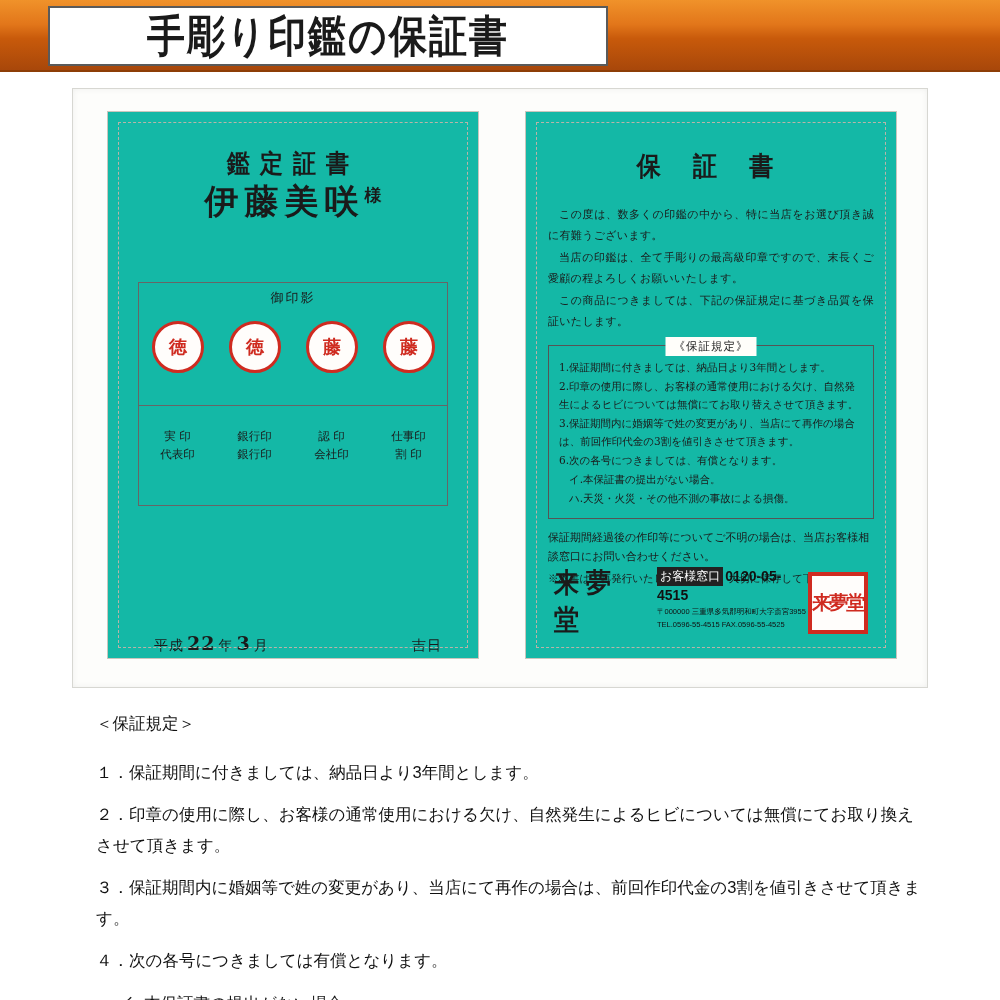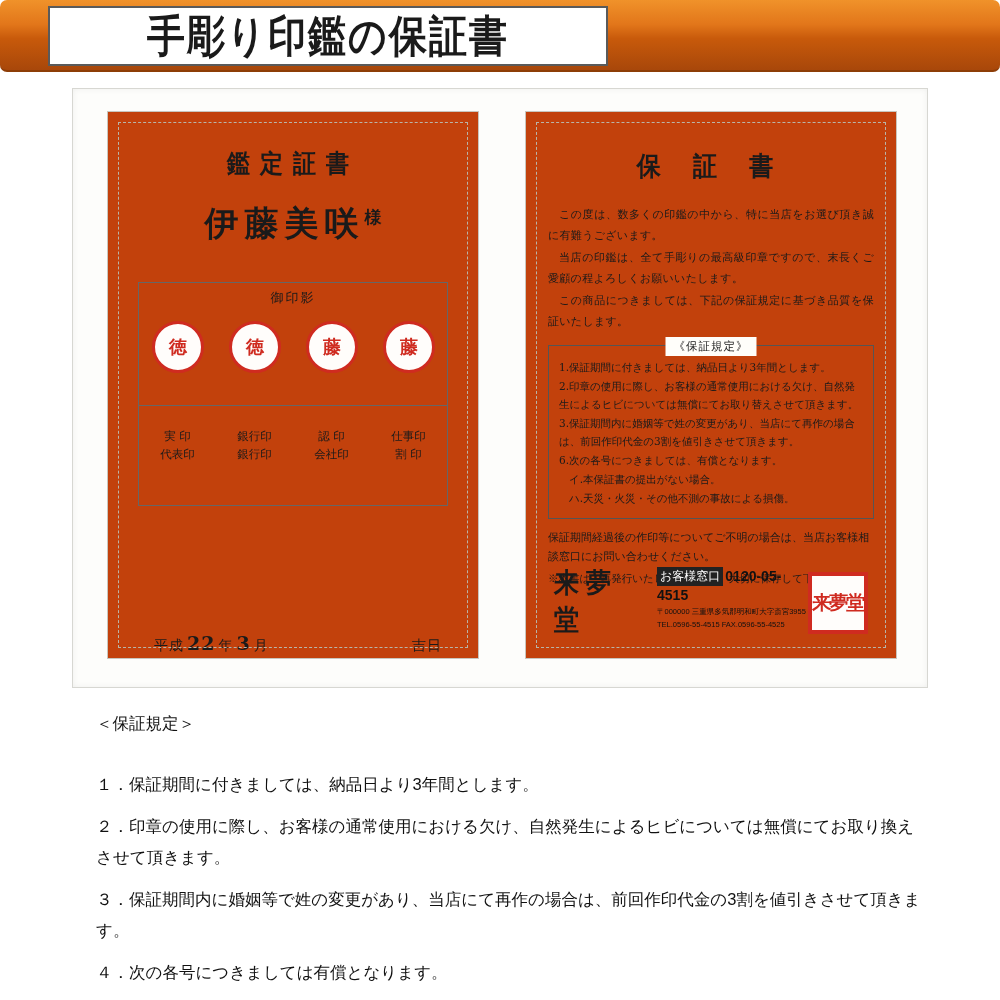--- a/index.html
+++ b/index.html
@@ -18,21 +18,20 @@
 
   
   .banner {
     position: absolute;
     left: 0; top: 0;
     width: 1000px;
     height: 72px;
     background: linear-gradient(to bottom, #f0922a 0%, #e2761a 35%, #c85a0b 55%, #a8470a 100%);
     border-bottom: 2px solid #8d3d07;
     box-sizing: border-box;
-    border-radius: 7px;
   }
   .banner-inner {
     position: absolute;
     left: 48px; top: 6px;
     width: 560px; height: 60px;
     background: #ffffff;
     border: 2px solid #5a5a5a;
     box-sizing: border-box;
     display: flex;
     align-items: center;
@@ -56,21 +55,21 @@
     background: #fdfdfb;
     border: 1px solid #d7d7d2;
     box-shadow: 0 0 6px rgba(0,0,0,0.06) inset;
     box-sizing: border-box;
   }
   .paper {
     position: absolute;
     top: 22px;
     width: 372px;
     height: 548px;
-    background: #c2410c;
+    background: #14b8a6;
     border: 1px solid #c9c6bd;
     box-sizing: border-box;
   }
   .paper.left  { left: 34px; }
   .paper.right { left: 452px; }
   .paper::after {
     content: "";
     position: absolute;
     left: 10px; top: 10px; right: 10px; bottom: 10px;
     border: 1px dashed #b9b4a8;
@@ -92,21 +91,20 @@
     font-weight: bold;
     letter-spacing: 10px;
     margin-top: 16px;
     transform: scaleY(1.1);
   }
   .client-name {
     text-align: center;
     font-size: 34px;
     font-weight: bold;
     letter-spacing: 6px;
-    margin-top: 22px;
     white-space: nowrap;
   }
   .client-name .sama {
     font-size: 17px;
     letter-spacing: 0;
     vertical-align: super;
   }
 
   .seal-box {
     position: absolute;
@@ -285,21 +283,21 @@
 
   
   .bottom {
     position: absolute;
     left: 96px; top: 708px;
     width: 830px;
     font-size: 16.5px;
     line-height: 1.85;
     color: #111;
   }
-  .bottom .head { margin-bottom: 30px; }
+  .bottom .head { margin-bottom: 18px; }
   .bottom .item { margin-bottom: 12px; }
   .bottom .sub { padding-left: 22px; margin: 0; }
 </style>
 </head>
 <body>
 
 <div class="banner">
   <div class="banner-inner">
     <div class="banner-title jp-serif">手彫り印鑑の保証書</div>
   </div>

